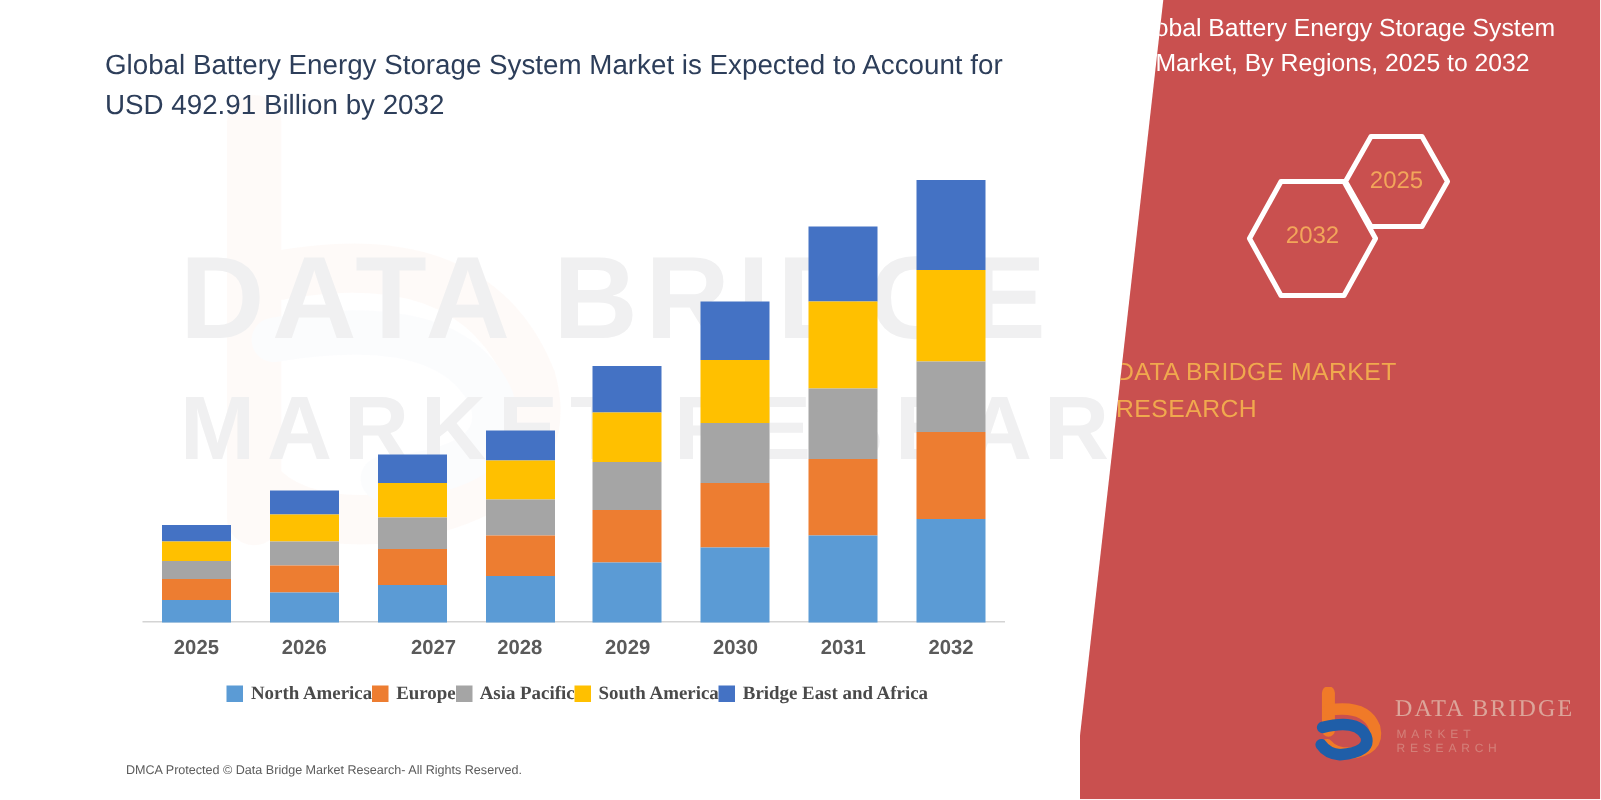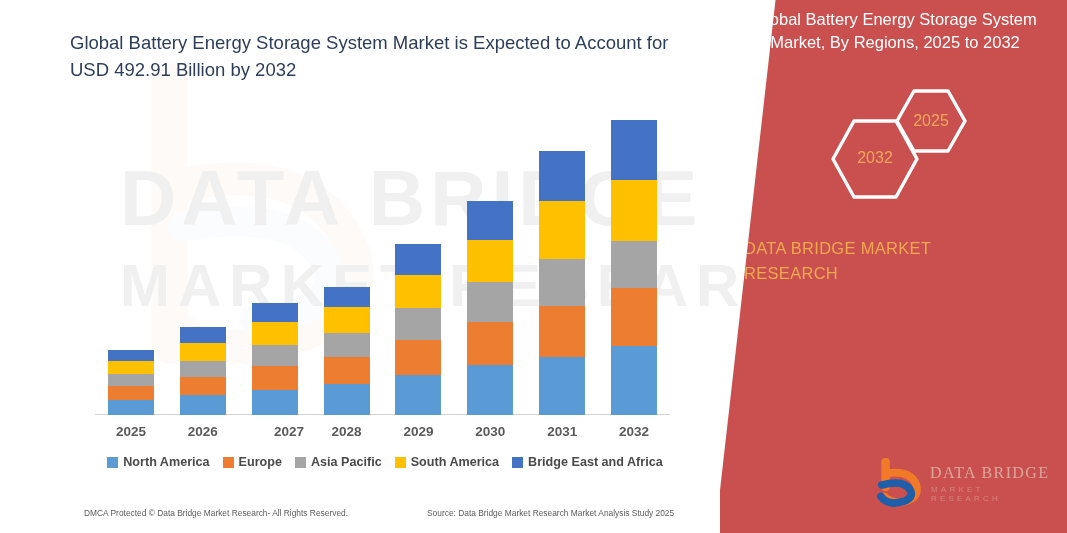--- a/index.html
+++ b/index.html
@@ -73,21 +73,21 @@
   .x-label {
     position: absolute; top: 0; width: 60px;
     text-align: center;
     font-size: 13.5px; font-weight: bold; color: #5a5a5a;
   }
 
   #legend {
     position: absolute; left: 95px; top: 455px;
     width: 580px;
     display: flex; align-items: center; justify-content: center;
-    gap: 13px;
+    font-family: Liberation Serif, serif;
   }
   .legend-item { display: flex; align-items: center; gap: 5px; }
   .legend-swatch { width: 11px; height: 11px; flex: none; }
   .legend-label { font-size: 12.6px; font-weight: bold; color: #4a4a4a; white-space: nowrap; }
 
   #footer-left {
     position: absolute; left: 84px; top: 508px;
     font-size: 8.4px; color: #5c5c5c;
   }
   #footer-right {
@@ -251,21 +251,20 @@
         <span class="legend-swatch" style="background: rgb(255, 192, 0);"></span>
         <span class="legend-label">South America</span>
       </div>
       <div class="legend-item">
         <span class="legend-swatch" style="background: rgb(68, 114, 196);"></span>
         <span class="legend-label">Bridge East and Africa</span>
       </div>
     </div>
 
   <div id="footer-left">DMCA Protected © Data Bridge Market Research- All Rights Reserved.</div>
-  <div id="footer-right">Source: Data Bridge Market Research  Market Analysis Study 2025</div>
 </div>
 
 <div id="right-panel">
   <div id="right-title">Global Battery Energy Storage System Market, By Regions, 2025 to 2032</div>
 
   <div id="hex-wrap">
     <svg viewBox="0 0 180 120" width="180" height="120">
       <polygon points="96,6 130,6 147,36 130,66 96,66 79,36" fill="none" stroke="#ffffff" stroke-width="3.4" stroke-linejoin="round"></polygon>
       <polygon points="36,36 78,36 99,74 78,112 36,112 15,74" fill="none" stroke="#ffffff" stroke-width="3.4" stroke-linejoin="round"></polygon>
     </svg>

